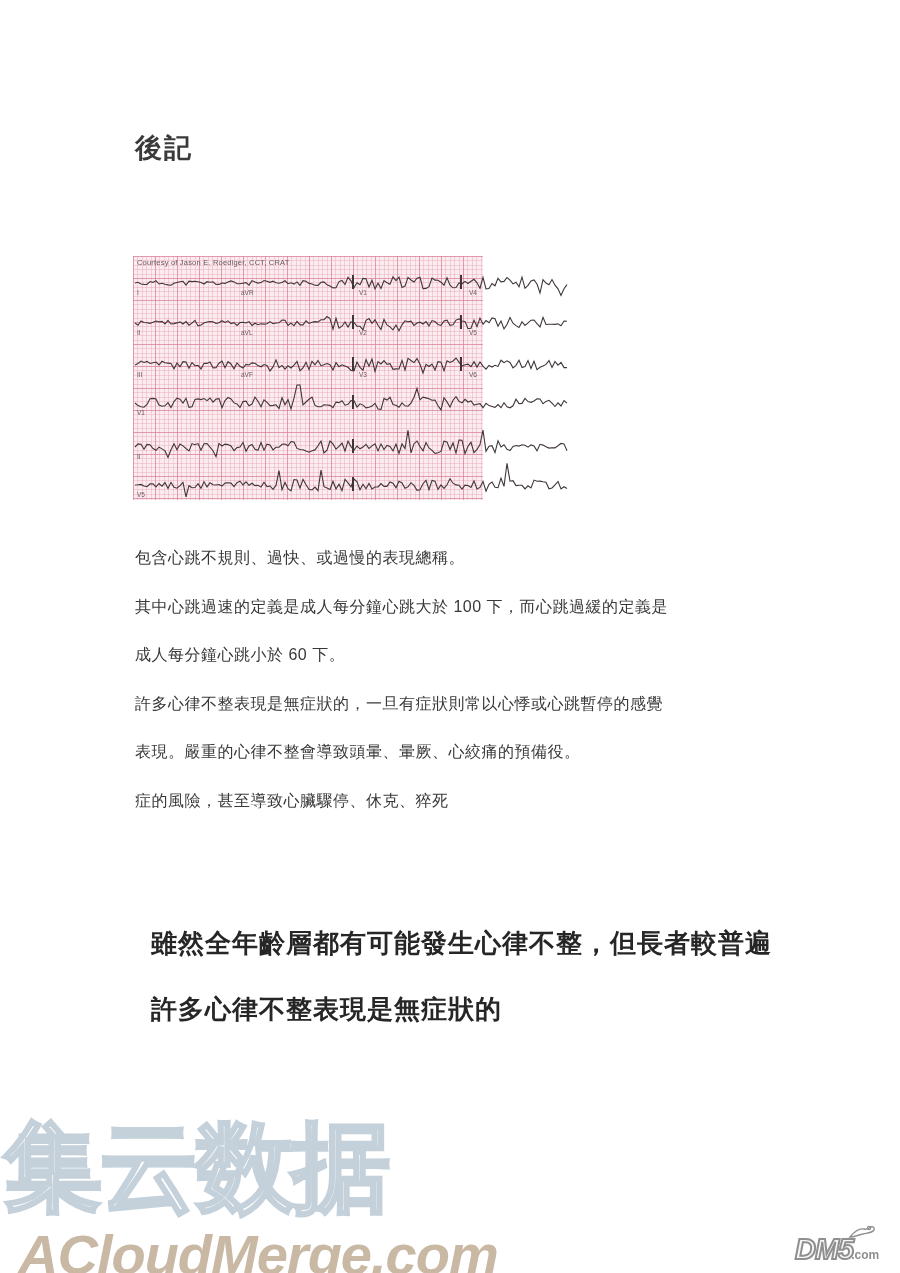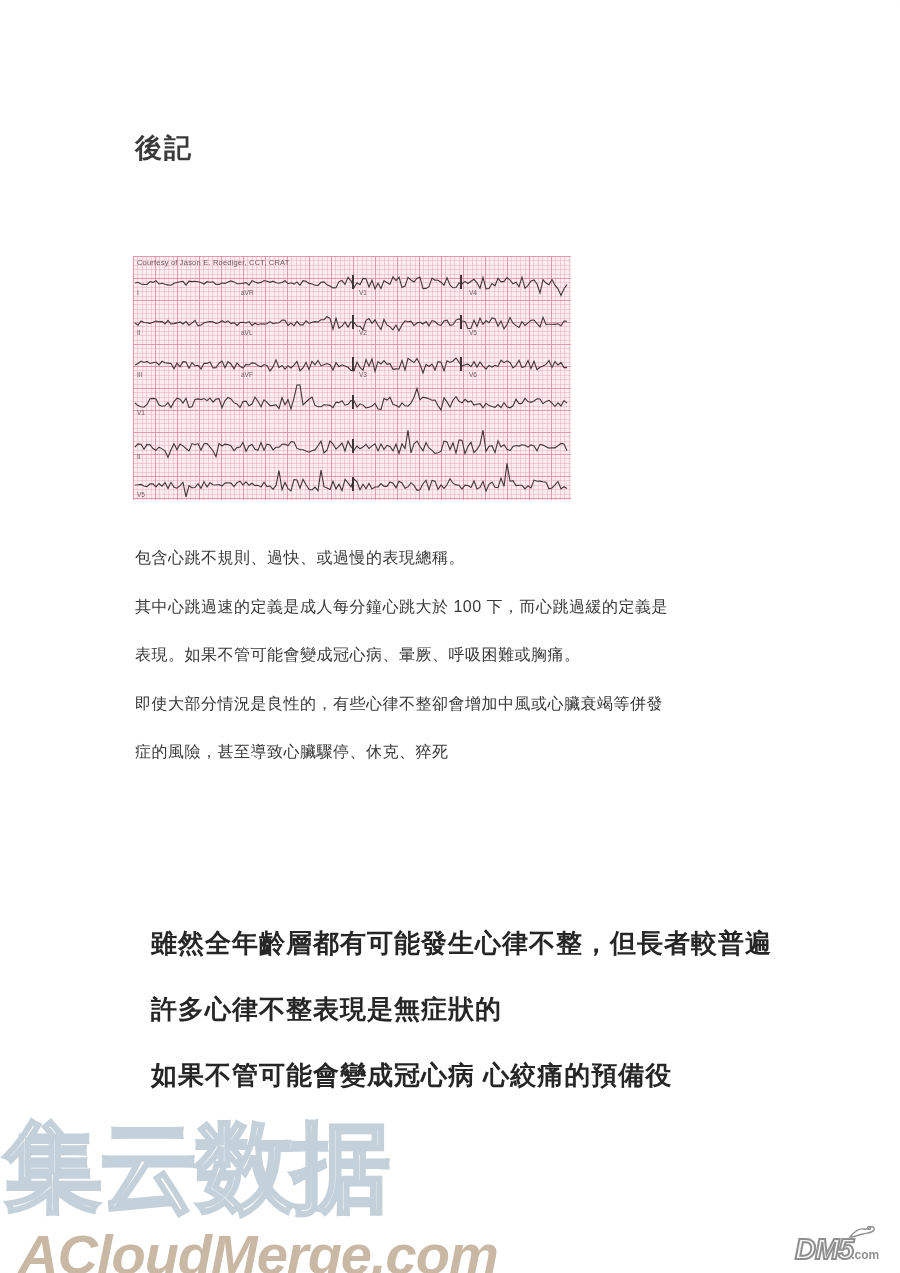--- a/index.html
+++ b/index.html
@@ -14,21 +14,21 @@
     position:absolute;left:135px;top:112px;
     font-size:27px;font-weight:600;color:#3a3a3a;letter-spacing:2px;
   }
   .intro{
     position:absolute;left:135px;top:190px;width:660px;
     font-size:21px;font-weight:600;color:#3b3b3b;letter-spacing:.5px;
   }
 
   
   .ecg{
-    position:absolute;left:133px;top:256px;width:438px;height:244px;
+    position:absolute;left:133px;top:256px;width:350px;height:244px;
     background-color:var(--ecg-bg,#fbecef);
     background-image:
       repeating-linear-gradient(to right,  var(--ecg-grid-major,rgba(216,128,152,.65)) 0 1px, transparent 1px 22px),
       repeating-linear-gradient(to bottom, var(--ecg-grid-major,rgba(216,128,152,.65)) 0 1px, transparent 1px 22px),
       repeating-linear-gradient(to right,  var(--ecg-grid-minor,rgba(233,166,184,.45)) 0 1px, transparent 1px 4.4px),
       repeating-linear-gradient(to bottom, var(--ecg-grid-minor,rgba(233,166,184,.45)) 0 1px, transparent 1px 4.4px);
   }
   .ecg-caption{
     position:absolute;left:4px;top:2px;
     font-size:7.5px;color:#6a5a60;letter-spacing:.2px;white-space:nowrap;
@@ -115,29 +115,29 @@
         <text x="4" y="203" font-size="6.5" fill="#6b5a60">II</text>
         <path d="M2 229 L5 228.8 L8 228.4 L11 230.1 L14 230.7 L17 227.9 L20 227.9 L23 230.9 L26 227.5 L29 230.2 L32 226.6 L35 232.5 L38 226.3 L41 231.4 L44 232.2 L47 229.6 L50 226.4 L53 240.9 L56 229.7 L59 231.8 L62 231.5 L65 227.6 L68 232.4 L71 225.6 L74 230.9 L77 226.8 L80 228.7 L83 229.0 L86 228.5 L89 230.1 L92 227.1 L95 226.7 L98 227.1 L101 230.7 L104 226.7 L107 225.1 L110 229.0 L113 225.9 L116 229.3 L119 227.3 L122 229.6 L125 229.2 L128 231.1 L131 226.3 L134 230.6 L137 230.0 L140 233.4 L143 229.4 L146 214.7 L149 233.8 L152 226.4 L155 232.7 L158 234.9 L161 223.5 L164 224.0 L167 232.1 L170 223.3 L173 228.8 L176 233.3 L179 234.0 L182 231.1 L185 234.7 L188 214.2 L191 230.7 L194 232.1 L197 233.5 L200 225.2 L203 233.0 L206 228.2 L209 234.6 L212 223.3 L215 226.9 L218 230.8 L221 223.0 L224 225.8 L227 233.7 L230 228.2 L233 232.8 L236 227.4 L239 232.9 L242 231.0 L245 230.9 L248 227.6 L251 230.4 L254 230.4 L257 226.0 L260 227.3 L263 231.8 L266 225.3 L269 227.0 L272 232.3 L275 230.9 L278 226.7 L281 229.4 L284 234.4 L287 233.8 L290 227.7 L293 224.3 L296 233.6 L299 224.4 L302 225.1 L305 233.4 L308 229.0 L311 232.3 L314 228.8 L317 222.8 L320 227.2 L323 228.9 L326 229.2 L329 233.2 L332 229.2 L335 229.5 L338 231.4 L341 224.9 L344 233.0 L347 231.4 L350 225.4 L353 235.2 L356 228.3 L359 226.0 L362 231.2 L365 231.7 L368 222.2 L371 230.4 L374 207.3 L377 225.2 L380 224.7 L383 229.6 L386 229.3 L389 229.3 L392 232.9 L395 229.8 L398 231.9 L401 224.1 L404 225.3 L407 225.1 L410 225.7 L413 226.2 L416 232.8 L419 232.0 L422 228.9 L425 225.5 L428 232.9 L431 230.7 L434 232.4" fill="none" stroke="#3f363a" stroke-width="1.1"></path>
         <rect x="219" y="221" width="2" height="14" fill="#3f363a"></rect>
         <text x="4" y="241" font-size="6.5" fill="#6b5a60">V5</text>
       </svg>
   </div>
 
   <div class="body-text">
     <p>包含心跳不規則、過快、或過慢的表現總稱。</p>
     <p>其中心跳過速的定義是成人每分鐘心跳大於 100 下，而心跳過緩的定義是</p>
-    <p>表現。如果不管可能會變成冠心病、暈厥、呼吸困難或胸痛。</p>
-    <p>即使大部分情況是良性的，有些心律不整卻會增加中風或心臟衰竭等併發</p>
+    <p>成人每分鐘心跳小於 60 下。</p>
+    <p>許多心律不整表現是無症狀的，一旦有症狀則常以心悸或心跳暫停的感覺</p>
+    <p>表現。嚴重的心律不整會導致頭暈、暈厥、心絞痛的預備役。</p>
     <p>症的風險，甚至導致心臟驟停、休克、猝死</p>
   </div>
 
   <div class="emphasis">
     <p>雖然全年齡層都有可能發生心律不整，但長者較普遍</p>
     <p>許多心律不整表現是無症狀的</p>
-    <p>如果不管可能會變成冠心病 心絞痛的預備役</p>
   </div>
 
   <div class="wm-cn">集云数据</div>
   <div class="wm-site">ACloudMerge.com</div>
 
   <div class="dm5">
     <svg class="dm5-figure" width="30" height="16" viewBox="0 0 30 16">
       <path d="M3 13 C7 8, 12 4, 17 5 C20 6, 22 4, 24 3 C26 2, 28 4, 27 6 C25 9, 20 9, 16 10 C11 11, 7 13, 3 13 Z" fill="none" stroke="#8f8f8f" stroke-width="1.4"></path>
       <circle cx="22" cy="4" r="1.6" fill="none" stroke="#8f8f8f" stroke-width="1.2"></circle>
     </svg>

